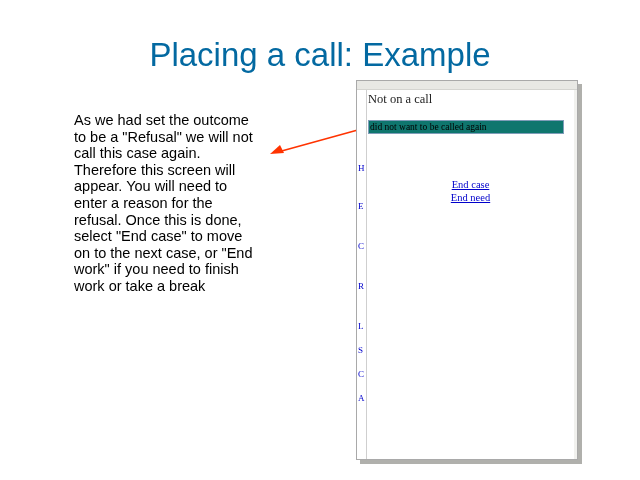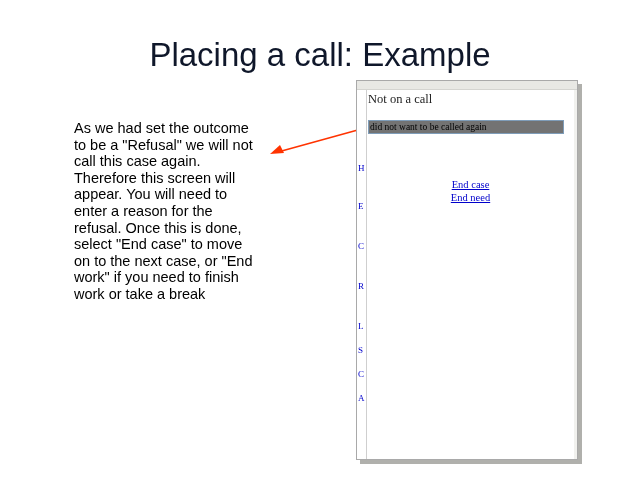--- a/index.html
+++ b/index.html
@@ -21,30 +21,30 @@
     height: 480px;
     background: #ffffff;
   }
   #slide-title {
     position: absolute;
     left: 0;
     top: 36px;
     width: 640px;
     text-align: center;
     font-size: 33px;
-    color: #0f172a;
+    color: #0369a1;
     font-family: "Liberation Sans", sans-serif;
     font-weight: normal;
     letter-spacing: 0px;
     white-space: nowrap;
   }
   #body-text {
     position: absolute;
     left: 74px;
-    top: 120px;
+    top: 112px;
     width: 185px;
     font-size: 14.5px;
     line-height: 16.6px;
     color: #000000;
   }
 
   
   #arrow {
     position: absolute;
     left: 268px;
@@ -128,21 +128,21 @@
   }
   #reason-input {
     width: 196px;
     height: 14px;
     box-sizing: border-box;
     border: 1px solid #7f9db9;
     font-size: 9.5px;
     font-family: "Liberation Serif", serif;
     color: #000000;
     padding: 0 1px;
-    background: #737373;
+    background: #0f766e;
   }
   #link-block {
     margin-top: 44px;
   }
   .page-link {
     display: block;
     font-size: 10.5px;
     line-height: 13px;
     color: #0000cc;
     text-decoration: underline;

